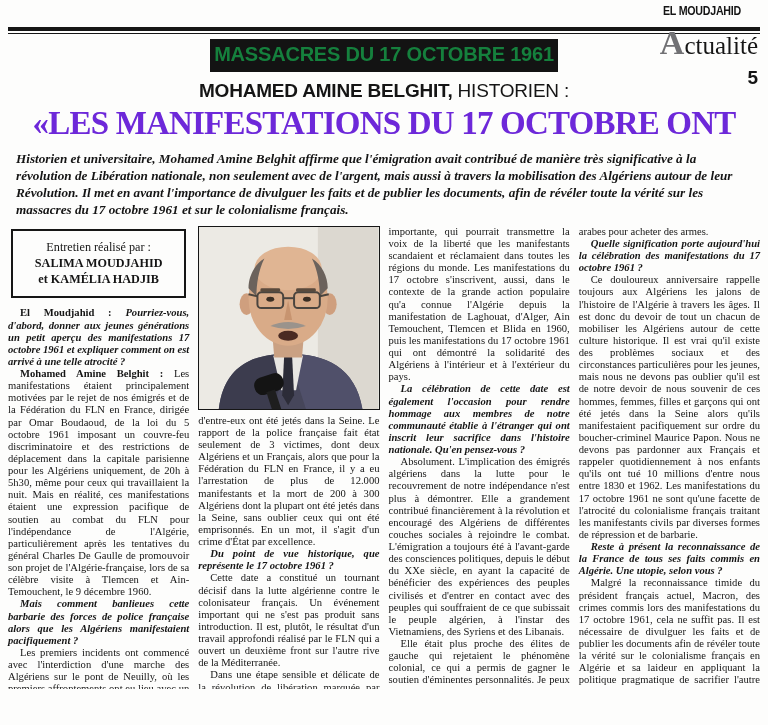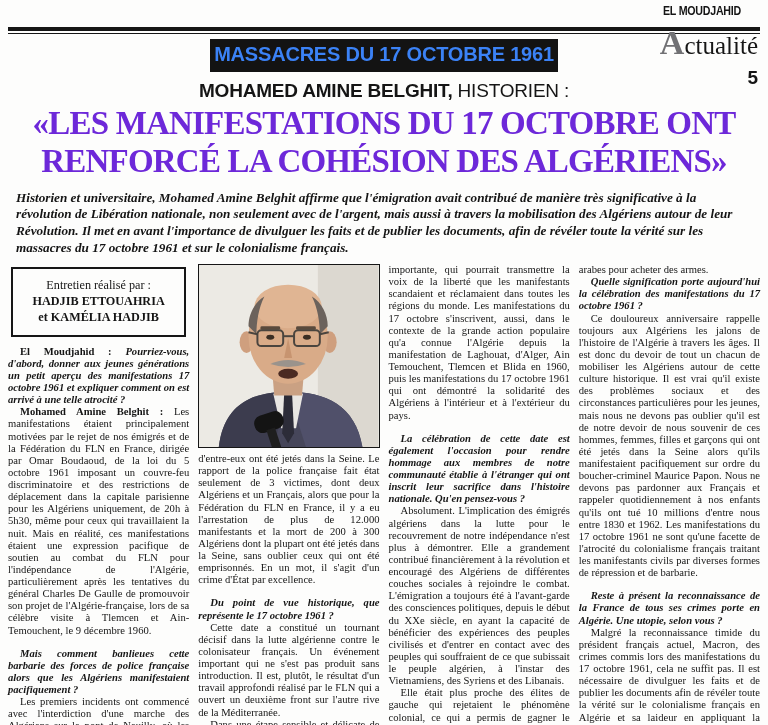--- a/index.html
+++ b/index.html
@@ -18,40 +18,40 @@
   }
   .mast-rule { flex:1; border-bottom:2px solid #161616; margin:0 8px 5px 0; height:0; }
   .mast-rule.right { margin:0 8px 5px 8px; }
   .section-title { white-space:nowrap; line-height:1; }
   .section-initial { font-size:34px; font-weight:bold; color:#717174; font-family:"Liberation Serif", serif; }
   .section-rest { font-size:25px; color:#161616; }
   .page-num { font-family:"Liberation Sans", sans-serif; font-weight:bold; font-size:19px; padding-bottom:1px; }
   .double-rule { margin:1px 8px 0 8px; border-top:4px solid #161616; border-bottom:1px solid #161616; height:7px; }
   
   .banner {
-    width:348px; margin:5px auto 0 auto; background:#131313; color:#3b82f6;
+    width:348px; margin:5px auto 0 auto; background:#131313; color:#15803d;
     text-align:center; font-family:"Liberation Sans", sans-serif; font-weight:bold;
     font-size:20px; padding:4px 0 6px 0; letter-spacing:-0.2px;
   }
   
   .byline { text-align:center; font-family:"Liberation Sans", sans-serif; font-size:19px; margin-top:8px; letter-spacing:-0.2px; }
   .byline .name { font-weight:bold; }
   
   .headline { text-align:center; color:#6d28d9; font-weight:bold; margin-top:2px; }
   .headline-line { font-size:33px; line-height:1.16; letter-spacing:-0.8px; }
   
   .intro {
     font-weight:bold; font-style:italic; text-align:left;
     font-size:13.2px; line-height:1.28; margin:9px 16px 0 16px;
   }
   
   .columns { display:flex; gap:9px; padding:7px 8px 0 8px; height:470px; overflow:hidden; }
   .col { flex:1; font-size:10.6px; line-height:1.145; text-align:justify; }
   .col p { margin:0; text-indent:12px; }
-  p.q { font-weight:bold; font-style:italic; margin-top:11px; }
+  p.q { font-weight:bold; font-style:italic; }
   .lead { font-weight:bold; font-style:normal; }
   .qtext { font-weight:bold; font-style:italic; }
   
   .info-box {
     border:2px solid #161616; margin:3px 3px 9px 3px; padding:9px 16px;
     text-align:center; font-size:12.2px; line-height:1.3;
   }
   .info-box .bold { font-weight:bold; }
   
   .photo-frame { border:1px solid #161616; height:184px; margin:0 0 5px 0; background:#e9e7e2; overflow:hidden; }
@@ -70,31 +70,30 @@
 <div class="double-rule"></div>
 
 <div class="banner">MASSACRES DU 17 OCTOBRE 1961</div>
 
 <div class="byline">
   <span class="name">MOHAMED AMINE BELGHIT,</span><span> HISTORIEN :</span>
 </div>
 
 <div class="headline">
   <div class="headline-line">«LES MANIFESTATIONS DU 17 OCTOBRE ONT</div>
-  <div class="headline-line">RENFORCÉ LA COHÉSION DES ALGÉRIENS»</div>
 </div>
 
 <div class="intro">Historien et universitaire, Mohamed Amine Belghit affirme que l'émigration avait contribué de manière très significative à la révolution de Libération nationale, non seulement avec de l'argent, mais aussi à travers la mobilisation des Algériens autour de leur Révolution. Il met en avant l'importance de divulguer les faits et de publier les documents, afin de révéler toute la vérité sur les massacres du 17 octobre 1961 et sur le colonialisme français.</div>
 
 <div class="columns">
 
   <div class="col">
     <div class="info-box">
       <div>Entretien réalisé par :</div>
-      <div class="bold">HADJIB ETTOUAHRIA</div>
+      <div class="bold">SALIMA MOUDJAHID</div>
       <div class="bold">et KAMÉLIA HADJIB</div>
     </div>
     <p><span class="lead">El Moudjahid :</span><span class="qtext"> Pourriez-vous, d'abord, donner aux jeunes générations un petit aperçu des manifestations 17 octobre 1961 et expliquer comment on est arrivé à une telle atrocité ?</span></p>
     <p><span class="lead">Mohamed Amine Belghit :</span><span> Les manifestations étaient principalement motivées par le rejet de nos émigrés et de la Fédération du FLN en France, dirigée par Omar Boudaoud, de la loi du 5 octobre 1961 imposant un couvre-feu discriminatoire et des restrictions de déplacement dans la capitale parisienne pour les Algériens uniquement, de 20h à 5h30, même pour ceux qui travaillaient la nuit. Mais en réalité, ces manifestations étaient une expression pacifique de soutien au combat du FLN pour l'indépendance de l'Algérie, particulièrement après les tentatives du général Charles De Gaulle de promouvoir son projet de l'Algérie-française, lors de sa célèbre visite à Tlemcen et Ain-Temouchent, le 9 décembre 1960.</span></p>
     <p class="q">Mais comment banlieues cette barbarie des forces de police française alors que les Algériens manifestaient pacifiquement ?</p>
     <p>Les premiers incidents ont commencé avec l'interdiction d'une marche des Algériens sur le pont de Neuilly, où les premiers affrontements ont eu lieu avec un groupe de policiers comprenant 65 membres, dont certains étaient des harkis. Des émigrés ont été tués. Ensuite, les événements se sont propagés dans la plupart des banlieues parisiennes, notamment à la gare de Lyon, à la gare Saint-Lazare… Après avoir empêché les manifestants d'atteindre les Champs-Élysées et la place Saint-Michel, l'ordre a été donné d'arrêter et tuer les manifestants, et beaucoup</p>
   </div>
 
   <div class="col">
     <div class="photo-frame">
@@ -156,18 +155,18 @@
     <p style="text-indent:0">importante, qui pourrait transmettre la voix de la liberté que les manifestants scandaient et réclamaient dans toutes les régions du monde. Les manifestations du 17 octobre s'inscrivent, aussi, dans le contexte de la grande action populaire qu'a connue l'Algérie depuis la manifestation de Laghouat, d'Alger, Ain Temouchent, Tlemcen et Blida en 1960, puis les manifestations du 17 octobre 1961 qui ont démontré la solidarité des Algériens à l'intérieur et à l'extérieur du pays.</p>
     <p class="q">La célébration de cette date est également l'occasion pour rendre hommage aux membres de notre communauté établie à l'étranger qui ont inscrit leur sacrifice dans l'histoire nationale. Qu'en pensez-vous ?</p>
     <p>Absolument. L'implication des émigrés algériens dans la lutte pour le recouvrement de notre indépendance n'est plus à démontrer. Elle a grandement contribué financièrement à la révolution et encouragé des Algériens de différentes couches sociales à rejoindre le combat. L'émigration a toujours été à l'avant-garde des consciences politiques, depuis le début du XXe siècle, en ayant la capacité de bénéficier des expériences des peuples civilisés et d'entrer en contact avec des peuples qui souffraient de ce que subissait le peuple algérien, à l'instar des Vietnamiens, des Syriens et des Libanais.</p>
     <p>Elle était plus proche des élites de gauche qui rejetaient le phénomène colonial, ce qui a permis de gagner le soutien d'éminentes personnalités. Je peux citer les porteurs de valises et le réseau Jeanson qui avaient aidé le FLN à transférer de l'argent de la France vers la Belgique, la Suisse, les Pays-Bas ou l'Allemagne, puis l'Italie, puis vers la Tunisie ou le Caire, ou tout autre endroit où cet argent pouvait être livré; c'était le moyen privilégié, en plus de l'argent donné par les pays</p>
   </div>
 
   <div class="col">
     <p style="text-indent:0">arabes pour acheter des armes.</p>
     <p class="q" style="margin-top:0">Quelle signification porte aujourd'hui la célébration des manifestations du 17 octobre 1961 ?</p>
     <p>Ce douloureux anniversaire rappelle toujours aux Algériens les jalons de l'histoire de l'Algérie à travers les âges. Il est donc du devoir de tout un chacun de mobiliser les Algériens autour de cette culture historique. Il est vrai qu'il existe des problèmes sociaux et des circonstances particulières pour les jeunes, mais nous ne devons pas oublier qu'il est de notre devoir de nous souvenir de ces hommes, femmes, filles et garçons qui ont été jetés dans la Seine alors qu'ils manifestaient pacifiquement sur ordre du boucher-criminel Maurice Papon. Nous ne devons pas pardonner aux Français et rappeler quotidiennement à nos enfants qu'ils ont tué 10 millions d'entre nous entre 1830 et 1962. Les manifestations du 17 octobre 1961 ne sont qu'une facette de l'atrocité du colonialisme français traitant les manifestants civils par diverses formes de répression et de barbarie.</p>
-    <p class="q">Reste à présent la reconnaissance de la France de tous ses crimes porte en Algérie. Une utopie, selon vous ?</p>
+    <p class="q">Reste à présent la reconnaissance de la France de tous ses faits commis en Algérie. Une utopie, selon vous ?</p>
     <p>Malgré la reconnaissance timide du président français actuel, Macron, des crimes commis lors des manifestations du 17 octobre 1961, cela ne suffit pas. Il est nécessaire de divulguer les faits et de publier les documents afin de révéler toute la vérité sur le colonialisme français en Algérie et sa laideur en appliquant la politique pragmatique de sacrifier l'autre pour préserver ses propres intérêts. La bataille de France et ces manifestations du 17 octobre 1961 ont eu un important impact sur le cours de la révolution nationale. Elles ont permis surtout d'accélérer les négociations entre le GPRA et le gouvernement français pour aboutir enfin à</p>
 
   </div>
 
 </div>
 
 </body></html>

